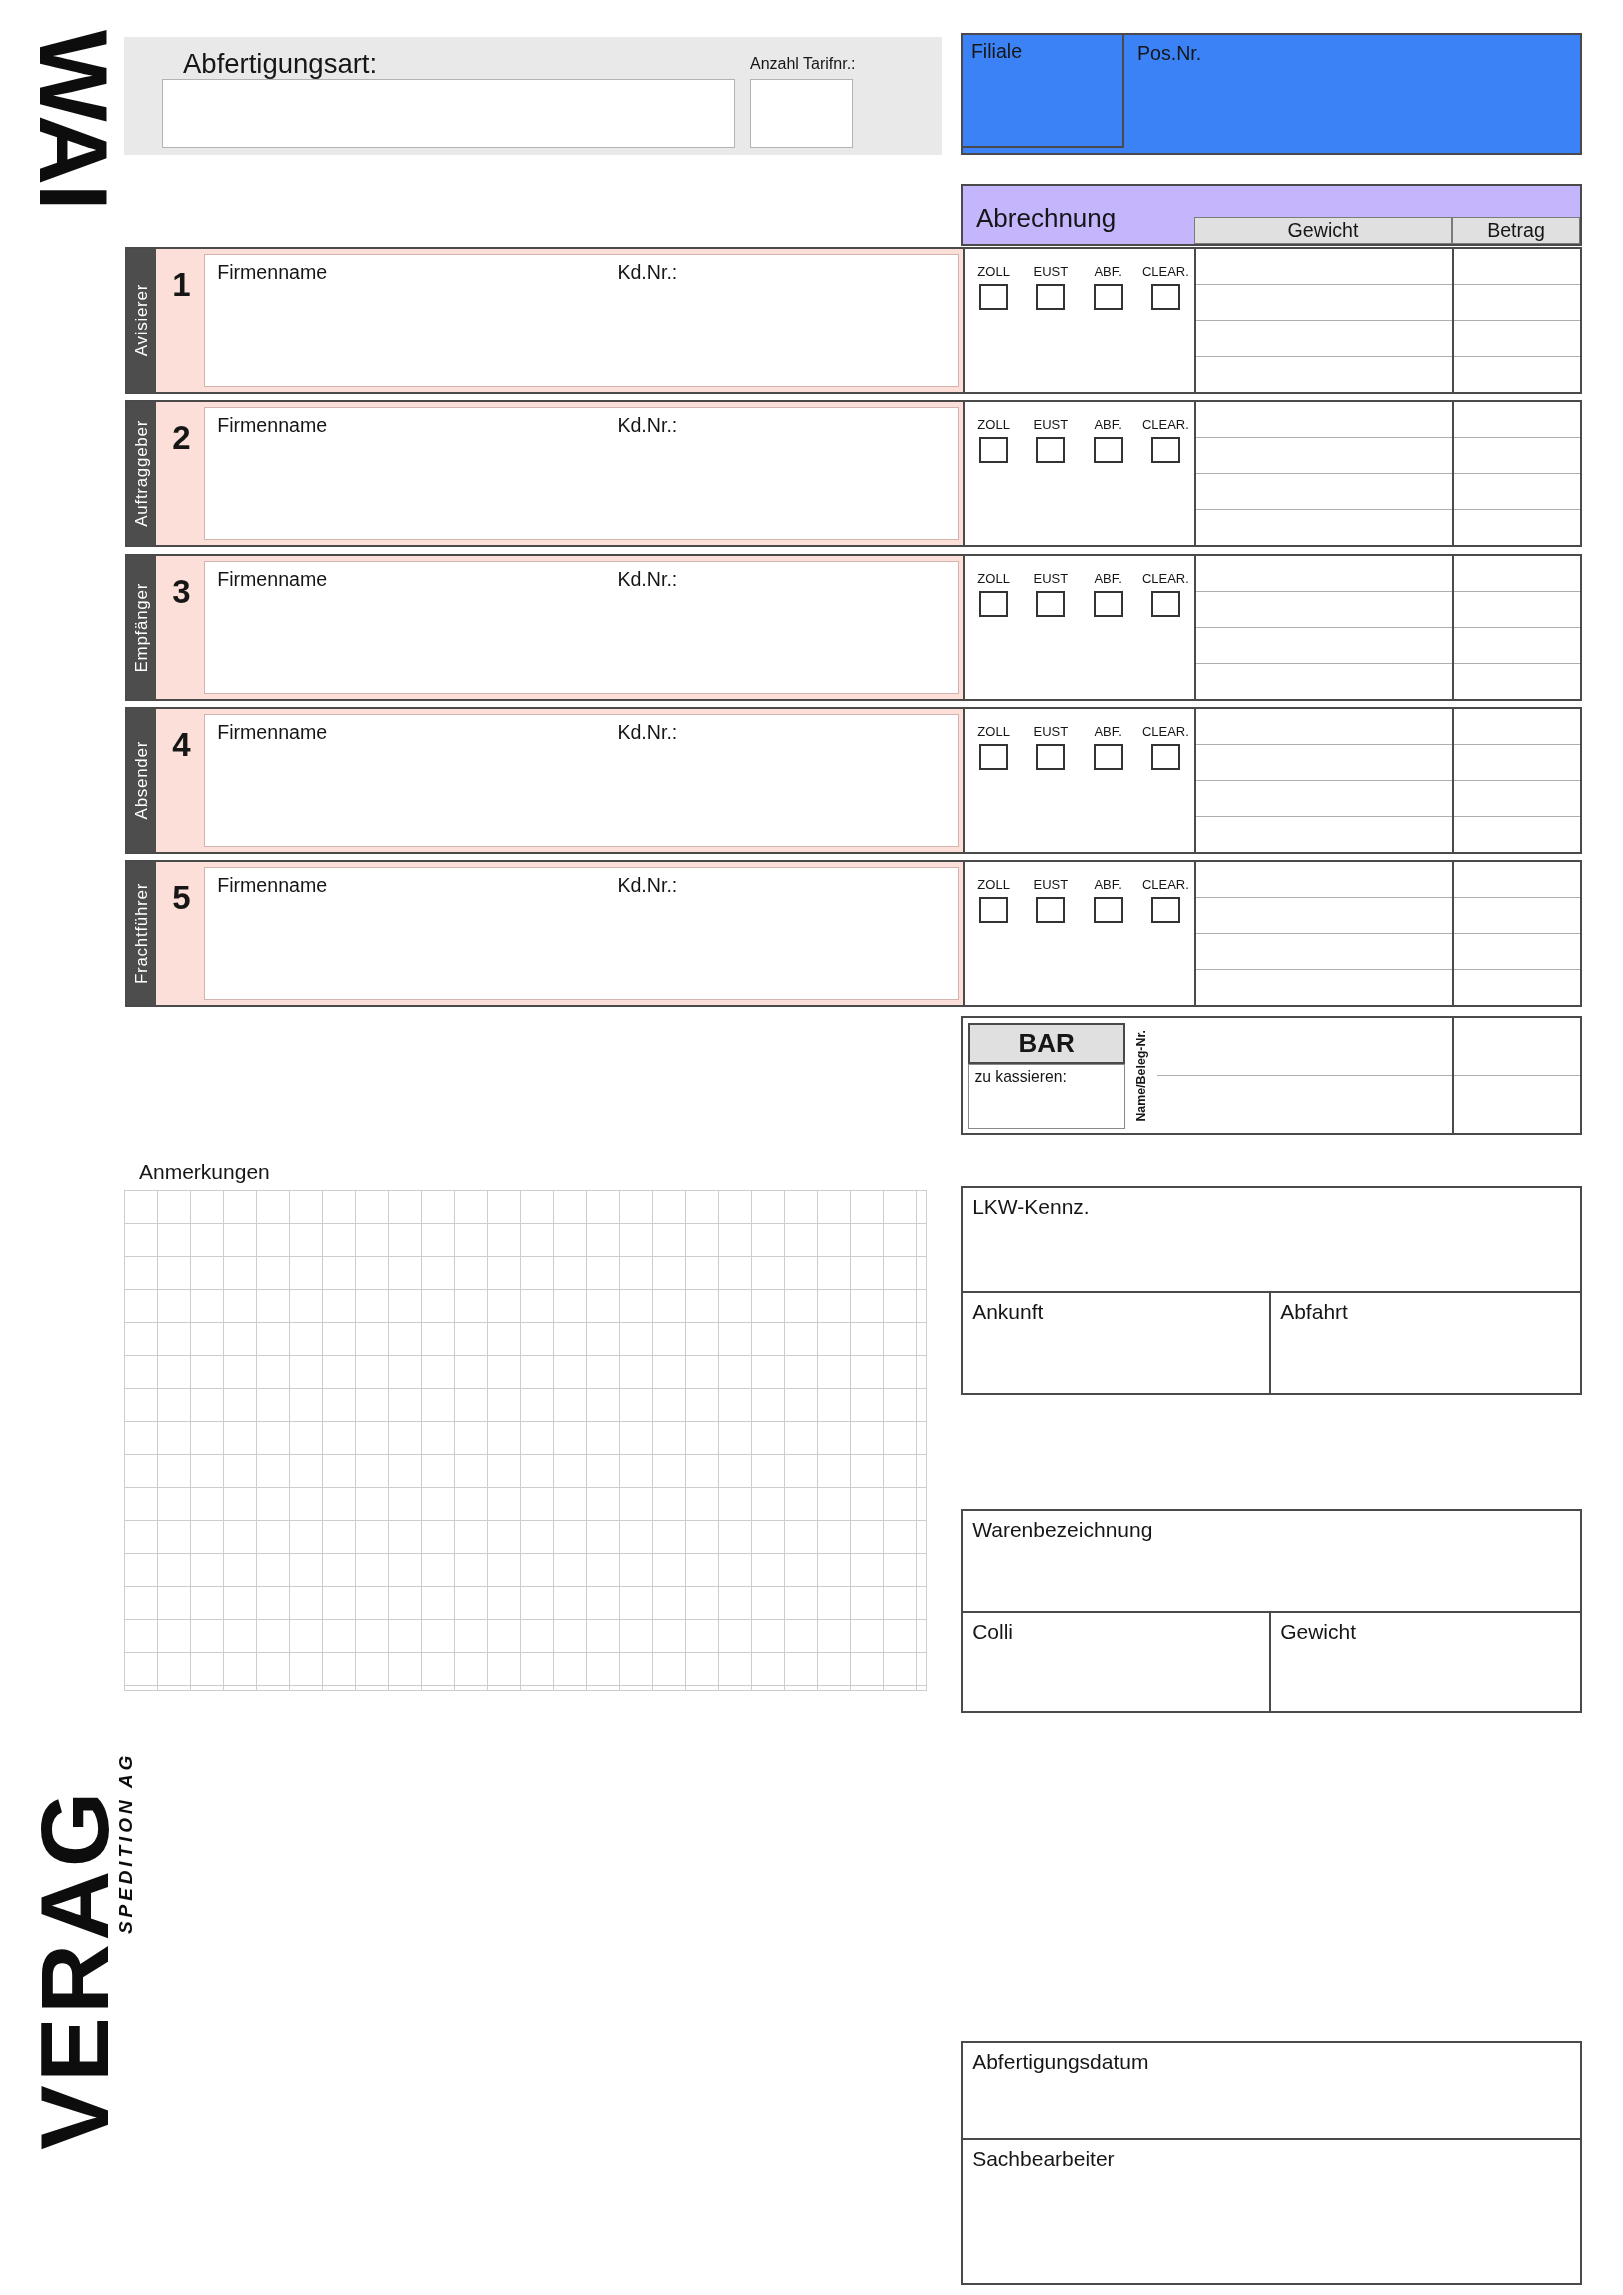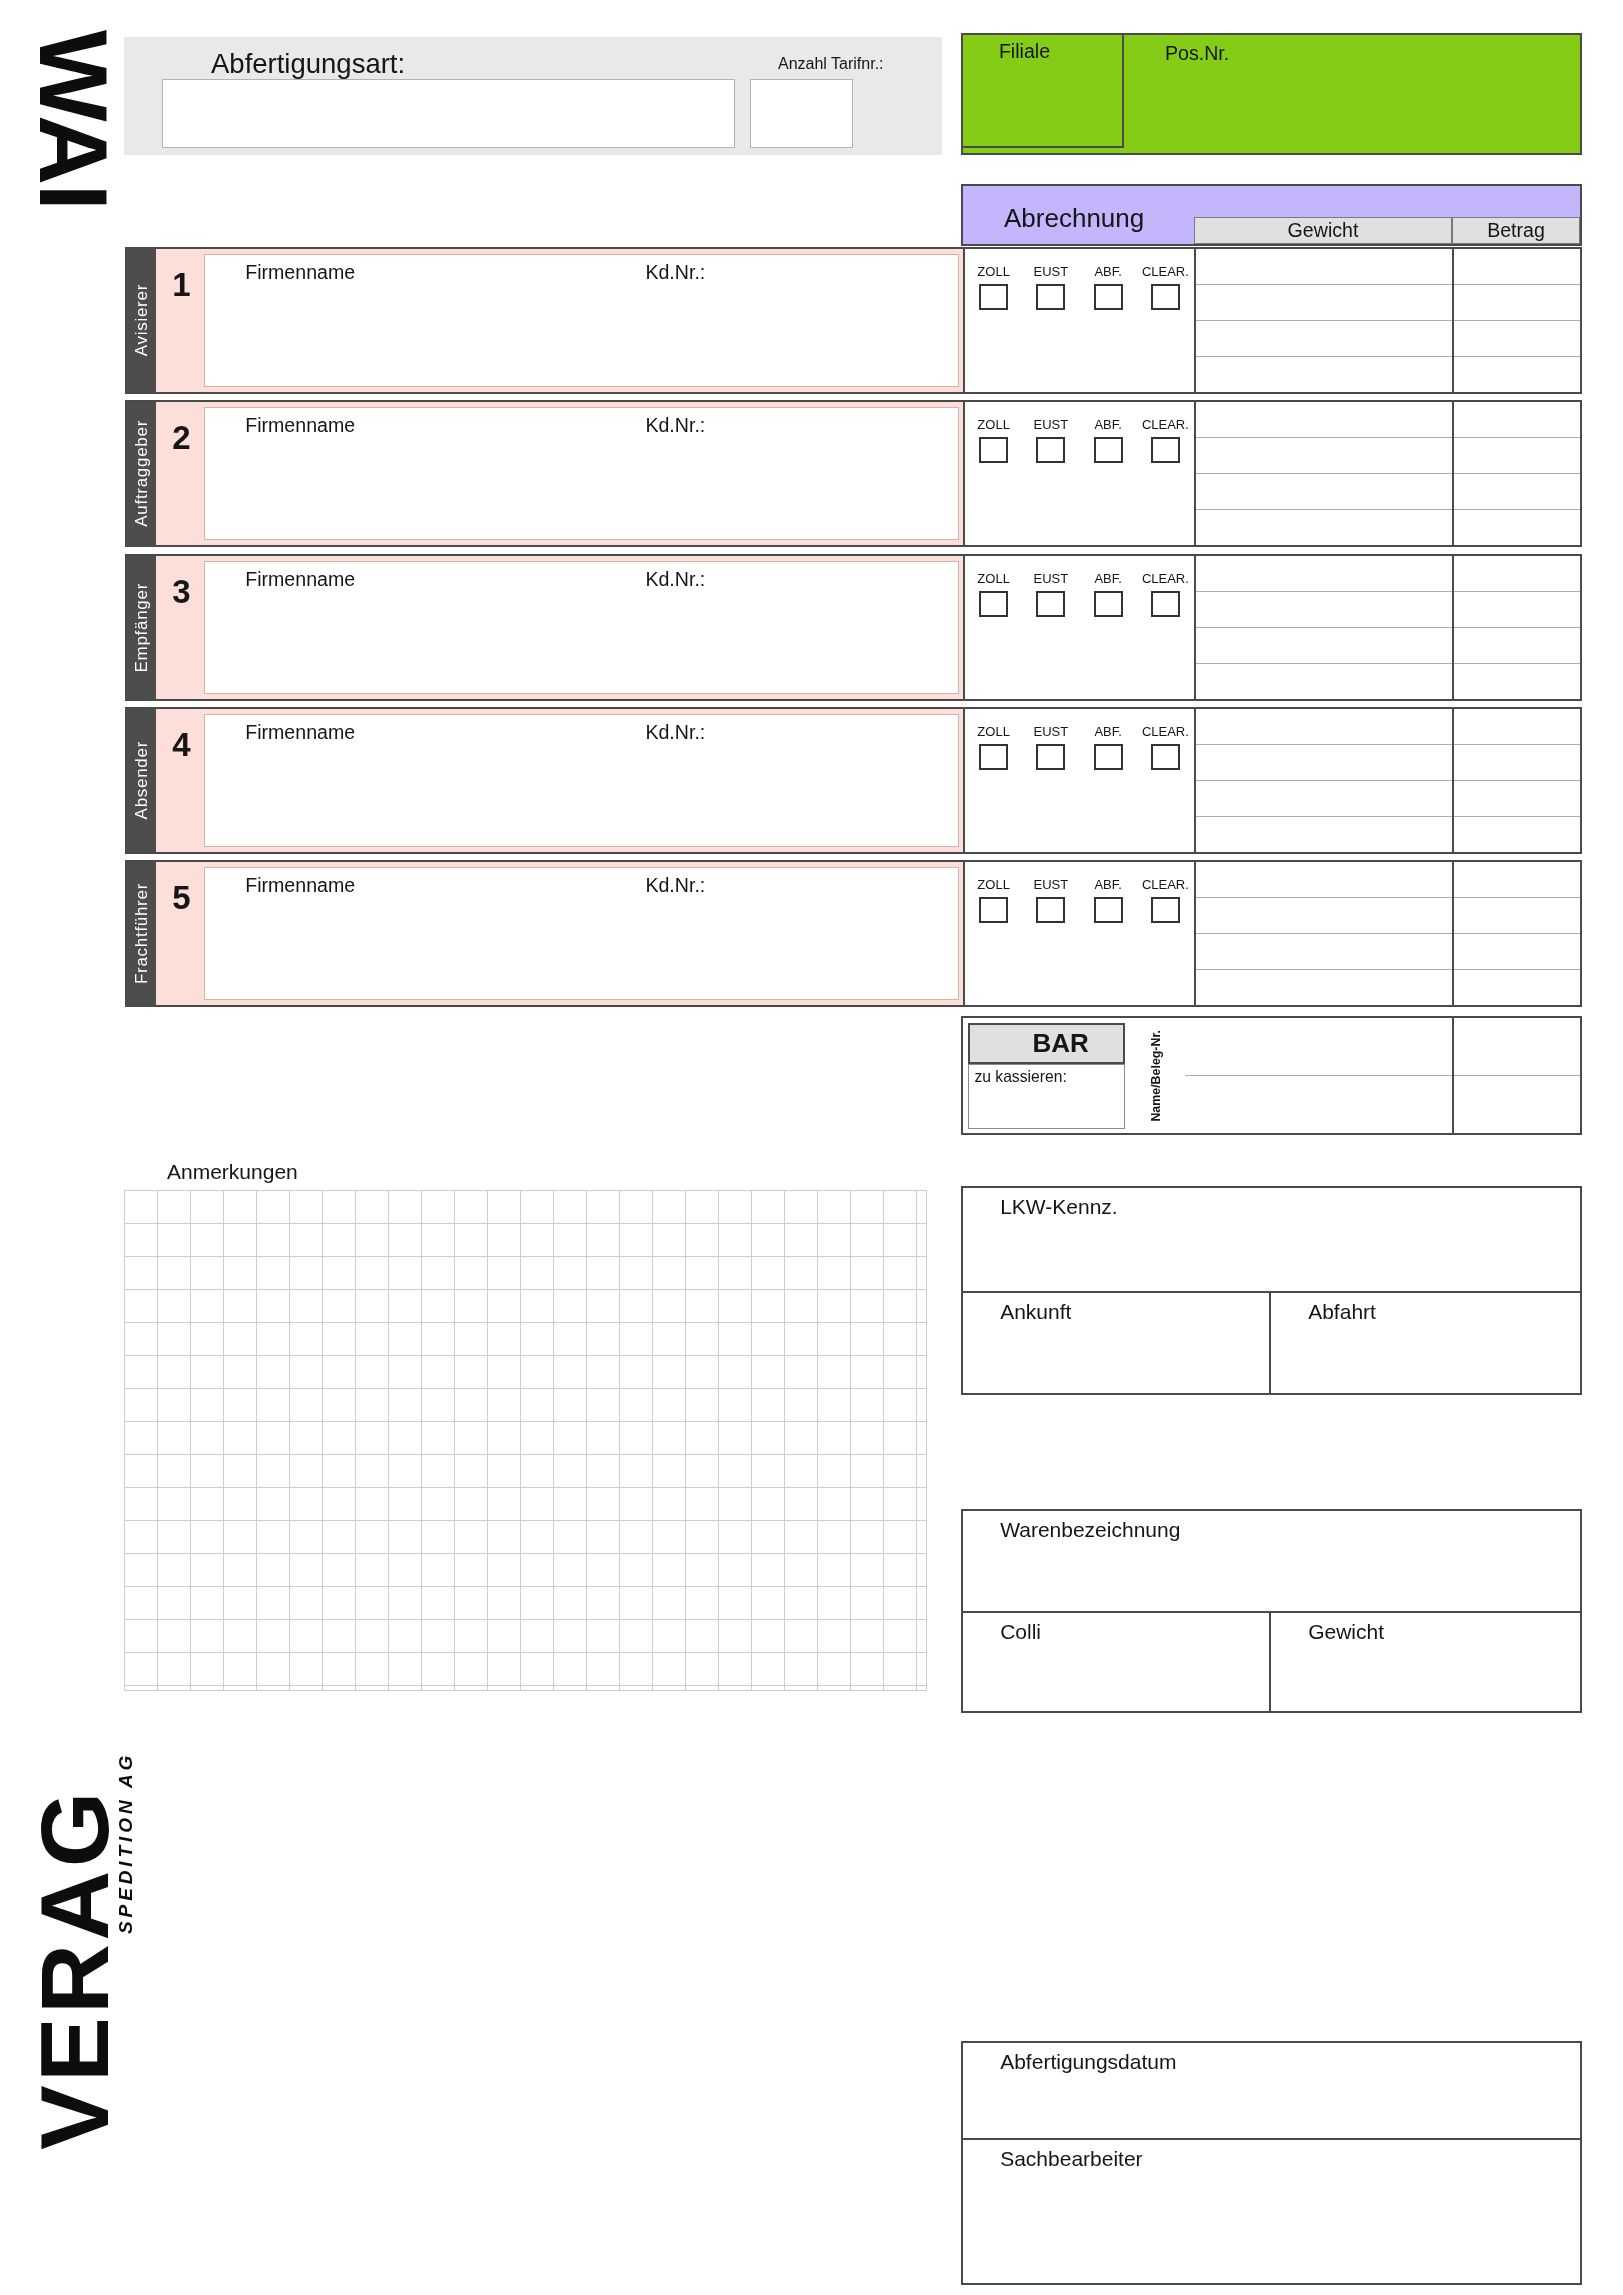--- a/index.html
+++ b/index.html
@@ -7,21 +7,21 @@
   body { background:#fff; }
   .page {
     position: relative;
     width: 1623px;
     height: 2295px;
     background: #ffffff;
     font-family: "Liberation Sans", "DejaVu Sans", sans-serif;
     color: #161616;
     overflow: hidden;
   }
-  .abs { position: absolute; padding-left: 28px; }
+  .abs { position: absolute; }
 
   
   .wai-logo {
     position: absolute; left: 120px; top: 30px;
     width: 249px; height: 94px;
     transform: rotate(90deg); transform-origin: 0 0;
     font-size: 97px; font-weight: bold; letter-spacing: -1.3px;
     line-height: 94px; color:#0d0d0d; white-space: nowrap;
   }
   .verag-logo {
@@ -40,21 +40,21 @@
   }
 
   
   .top-gray { left:124px; top:37px; width:818px; height:118px; background:#e9e9e9; }
   .abfert-label { left:59px; top:10.5px; font-size:27.5px; }
   .fill { background:#ffffff; border:1.3px solid #b3b3b3; }
   .abfert-input { left:38px; top:42px; width:573px; height:69px; }
   .anzahl-label { left:626px; top:18px; font-size:16px; }
   .anzahl-input { left:626px; top:42px; width:103px; height:69px; }
 
-  .filiale-box { left:961px; top:33px; width:621px; height:122px; border:2px solid #4a4a4a; background:#84cc16; }
+  .filiale-box { left:961px; top:33px; width:621px; height:122px; border:2px solid #4a4a4a; background:#3b82f6; }
   .filiale-cell { left:0; top:0; width:161px; height:113px; border-right:2px solid #4a4a4a; border-bottom:2px solid #4a4a4a; }
   .filiale-label { left:7.9px; top:5.2px; font-size:19.6px; }
   .posnr-label { left:174px; top:6.5px; font-size:19.6px; }
   .posnr-fill { left:161px; top:0; right:0; bottom:0; }
 
   
   .abrech-band { left:961px; top:184px; width:621px; height:62px; background:#c4b5fd; border:2px solid #4a4a4a; }
   .abrech-title { left:13px; top:17px; font-size:26px; }
   .colhead {
     position:absolute; top:31px; bottom:0; background:#e0e0e0; border:1.3px solid #7a7a7a;

